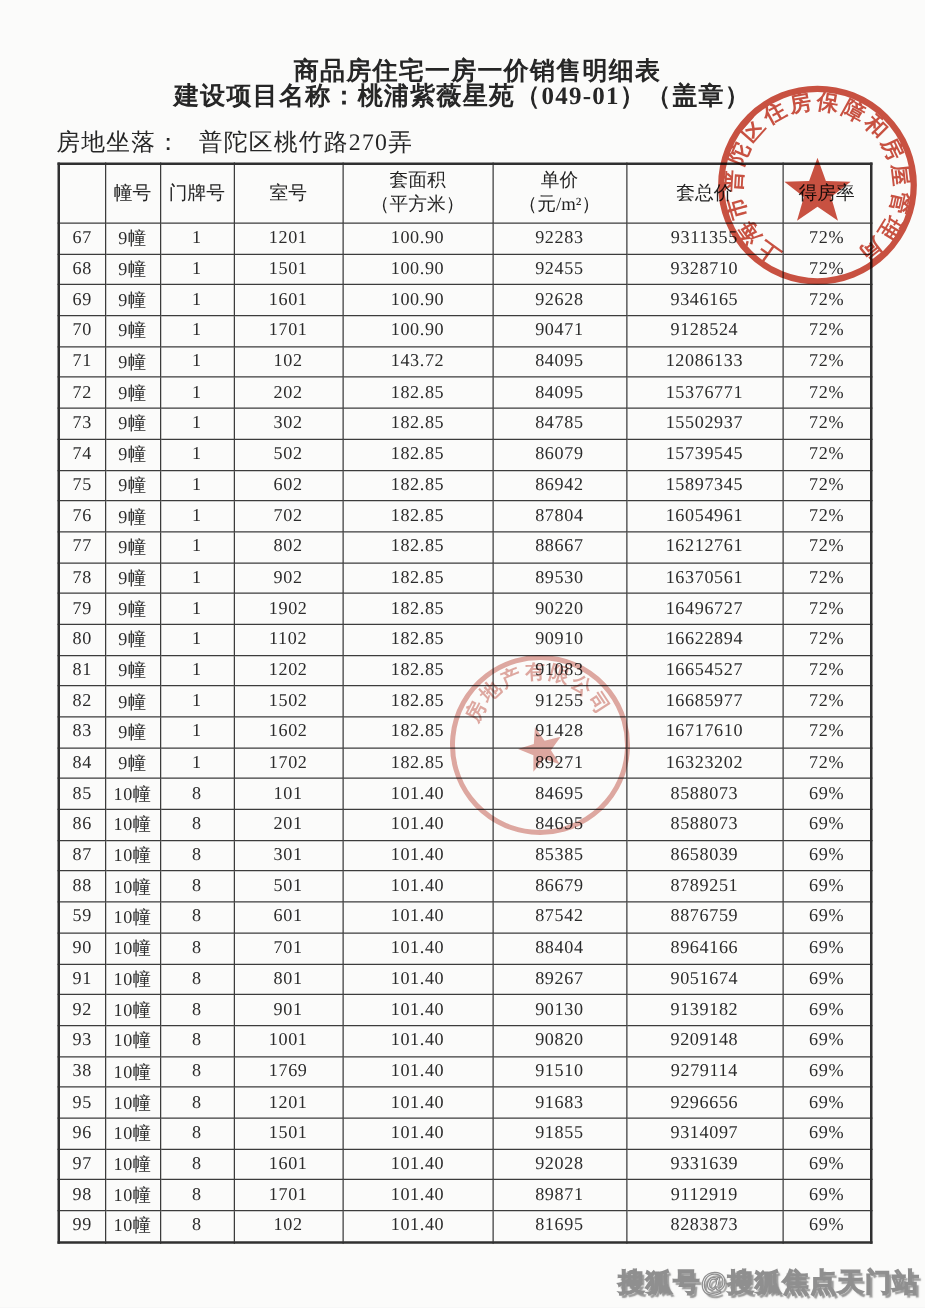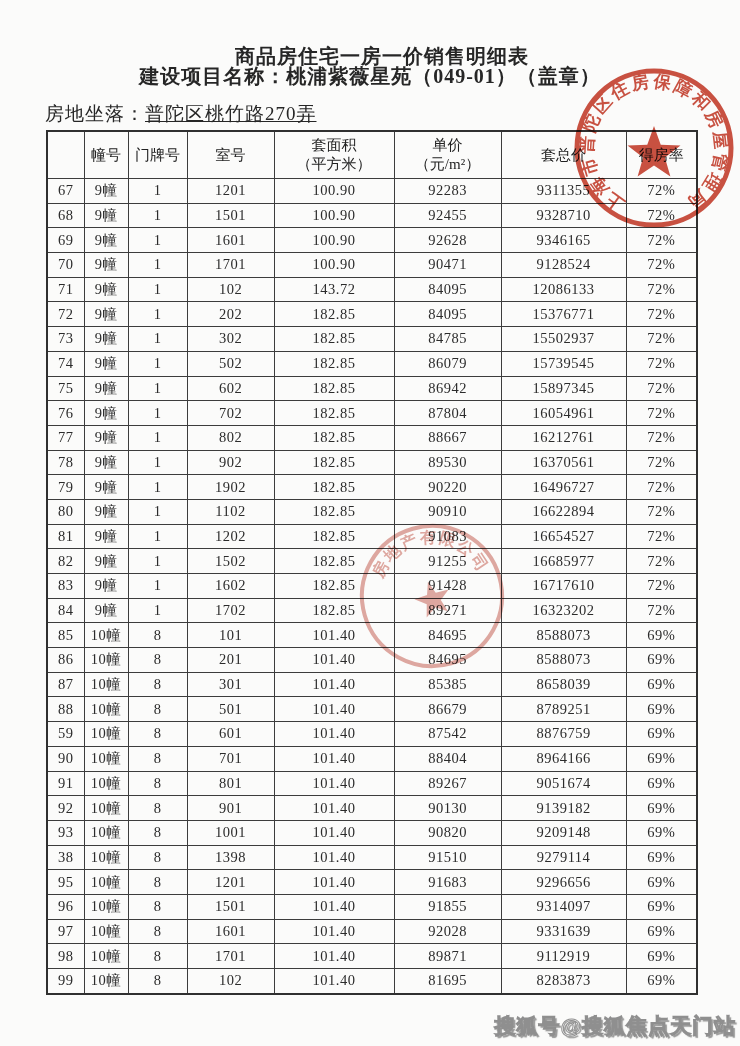--- a/index.html
+++ b/index.html
@@ -18,21 +18,21 @@
     text-align:center;font-size:20px;font-weight:bold;letter-spacing:1px;margin:12px;
   }
   .doc-subtitle{
     position:absolute;top:63px;left:0;width:100%;
     text-align:center;font-size:20px;font-weight:bold;letter-spacing:1px;margin:0;
   }
   .location-line{
     position:absolute;top:101px;left:45px;
     font-size:19px;letter-spacing:1px;
   }
-  .location-line .loc-value{text-decoration:underline;}
+  .location-line .loc-value{margin-left:14px;}
 
   table.price-table{
     position:absolute;left:46px;top:130px;
     width:650px;table-layout:fixed;
     border-collapse:collapse;
     border:2px solid #303030;
   }
   .price-table th,.price-table td{
     border:1.4px solid #3c3c3c;
     text-align:center;vertical-align:middle;
@@ -374,21 +374,21 @@
           <td>1001</td>
           <td>101.40</td>
           <td>90820</td>
           <td>9209148</td>
           <td>69%</td>
         </tr>
         <tr>
           <td>38</td>
           <td>10幢</td>
           <td>8</td>
-          <td>1398</td>
+          <td>1769</td>
           <td>101.40</td>
           <td>91510</td>
           <td>9279114</td>
           <td>69%</td>
         </tr>
         <tr>
           <td>95</td>
           <td>10幢</td>
           <td>8</td>
           <td>1201</td>

